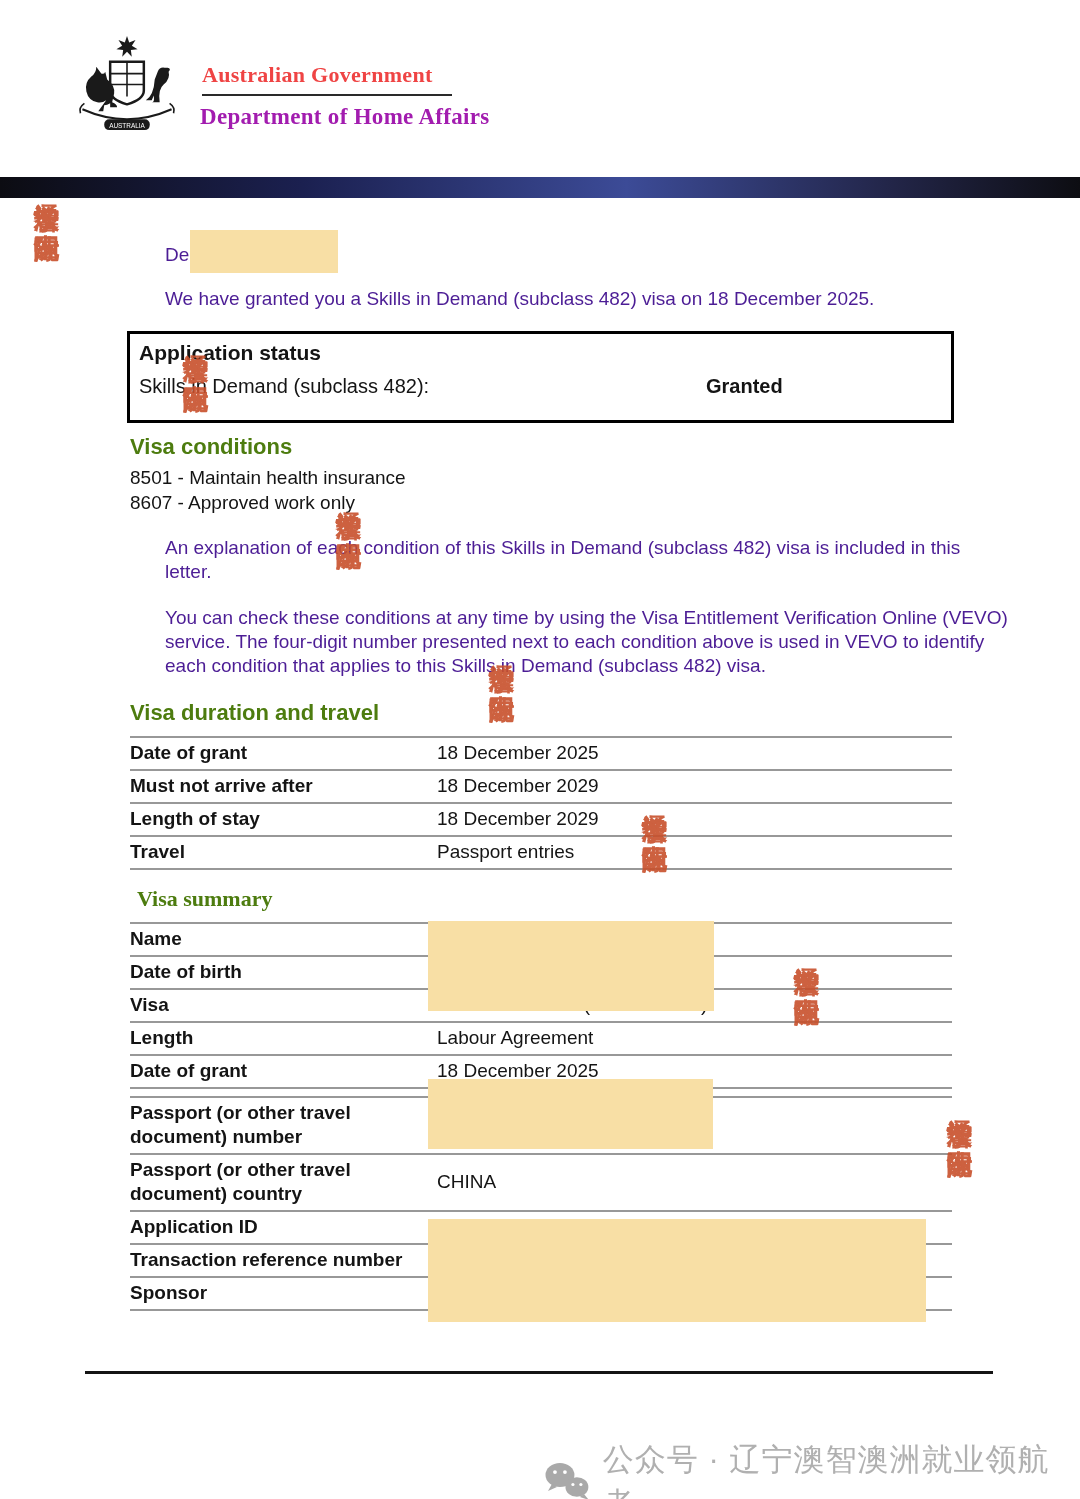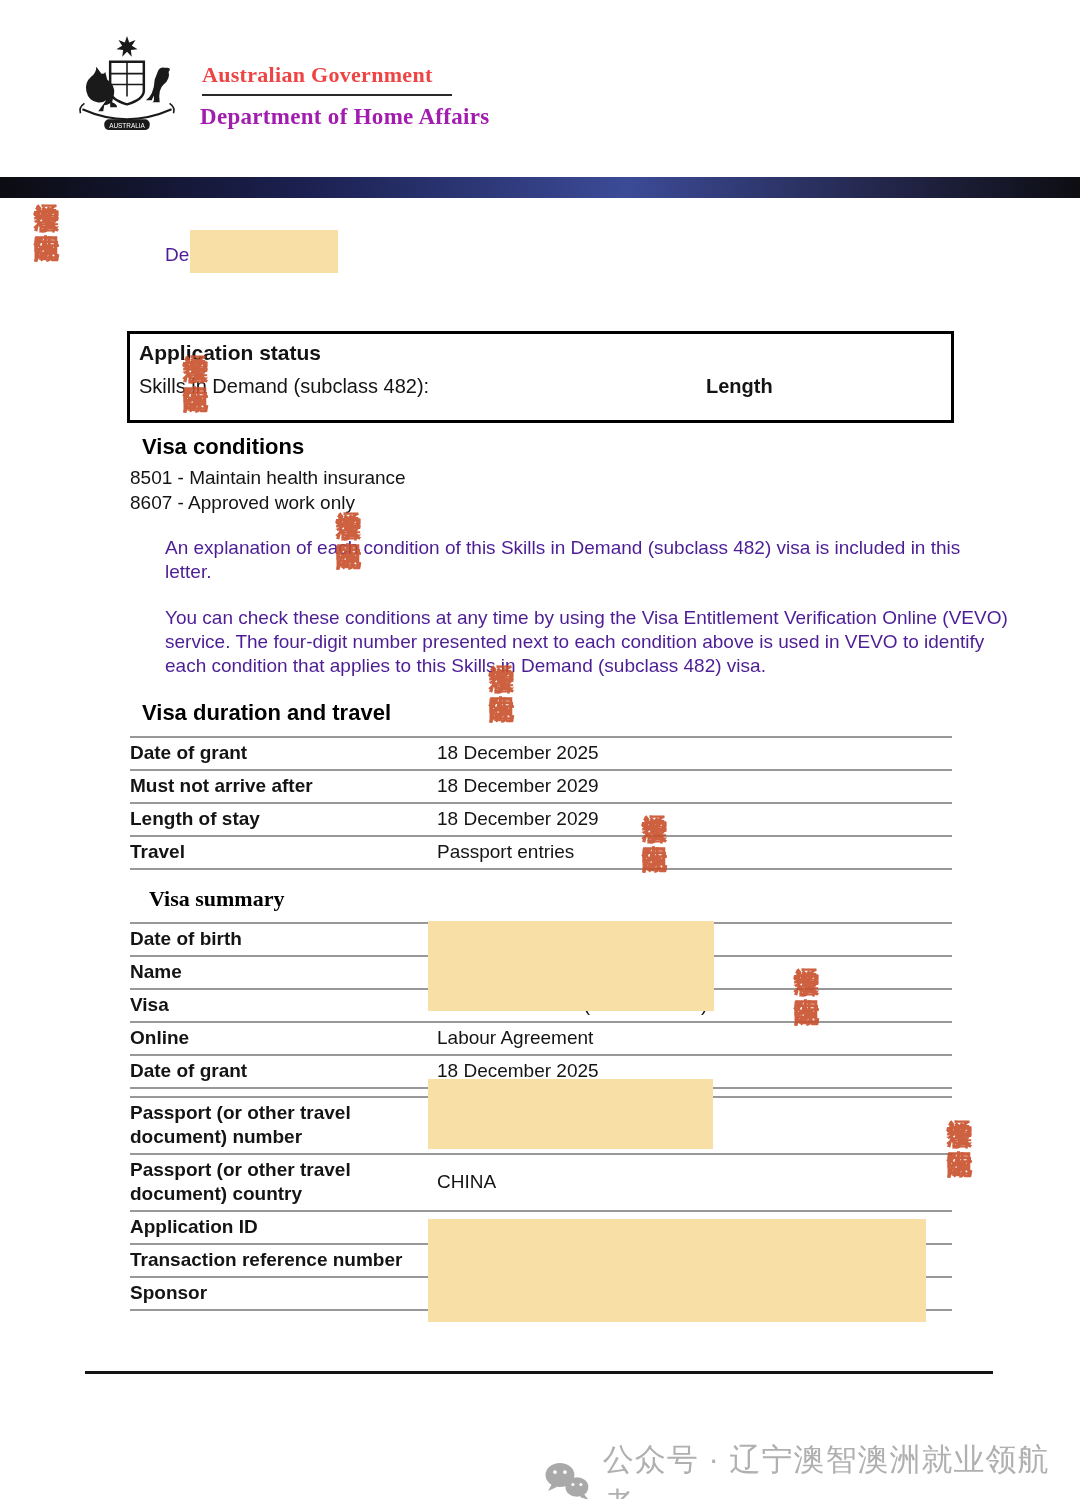--- a/index.html
+++ b/index.html
@@ -29,21 +29,21 @@
   .intro{left:130px;top:287px;width:880px;}
   
   .status-box{
     left:127px;top:331px;width:800px;height:63px;border:3px solid #000;
     padding:6px 12px 17px 9px;
   }
   .status-title{font-size:21px;font-weight:700;line-height:26px;}
   .status-row{position:relative;margin-top:8px;font-size:20px;line-height:24px;}
   .status-value{position:absolute;left:567px;top:0;font-weight:700;}
   
-  .section-title{font-size:22px;font-weight:700;color:#000000;margin-left:12px;}
+  .section-title{font-size:22px;font-weight:700;color:#4d7c0f;}
   .conditions-title{left:130px;top:434px;}
   .conditions-list{left:130px;top:465px;font-size:19px;line-height:25px;}
   .explanation{left:130px;top:536px;width:830px;}
   .vevo{left:130px;top:606px;width:848px;}
   .duration-title{left:130px;top:700px;}
   .summary-title{left:137px;top:886px;font-family:Liberation Serif, serif;}
   
   .vtable{position:absolute;left:130px;width:822px;border-bottom:2px solid #989898;z-index:1;}
   .duration-table{top:736px;}
   .summary-table{top:922px;}
@@ -104,26 +104,27 @@
   <div class="gov-underline"></div>
   <div class="dept-name">Department of Home Affairs</div>
   <div class="header-bar"></div>
 
   <div class="redact redact-dear"></div>
   <div class="redact redact-name"></div>
   <div class="redact redact-grant"></div>
   <div class="redact redact-appid"></div>
 
   <div class="abs body-text salutation">Dear X</div>
+  <div class="abs body-text intro">We have granted you a Skills in Demand (subclass 482) visa on 18 December 2025.</div>
 
   <div class="abs status-box">
     <div class="status-title">Application status</div>
     <div class="status-row">
       <span>Skills in Demand (subclass 482):</span>
-      <span class="status-value">Length</span>
+      <span class="status-value">Granted</span>
     </div>
   </div>
 
   <div class="abs section-title conditions-title">Visa conditions</div>
   <div class="abs conditions-list">
     <div>8501 - Maintain health insurance</div>
     <div>8607 - Approved work only</div>
   </div>
   <div class="abs body-text explanation">An explanation of each condition of this Skills in Demand (subclass 482) visa is included in this letter.</div>
   <div class="abs body-text vevo">You can check these conditions at any time by using the Visa Entitlement Verification Online (VEVO) service. The four-digit number presented next to each condition above is used in VEVO to identify each condition that applies to this Skills in Demand (subclass 482) visa.</div>
@@ -149,36 +150,36 @@
       <div class="trow">
         <div class="tlabel">Travel</div>
         <div class="tval">Passport entries</div>
       </div>
     </div>
 
   <div class="abs section-title summary-title">Visa summary</div>
   <div class="vtable summary-table">
 
       <div class="trow">
+        <div class="tlabel">Name</div>
+        <div class="tval"></div>
+      </div>
+
+      <div class="trow">
         <div class="tlabel">Date of birth</div>
-        <div class="tval"></div>
-      </div>
-
-      <div class="trow">
-        <div class="tlabel">Name</div>
         <div class="tval"></div>
       </div>
 
       <div class="trow">
         <div class="tlabel">Visa</div>
         <div class="tval">Skills in Demand (subclass 482)</div>
       </div>
 
       <div class="trow">
-        <div class="tlabel">Online</div>
+        <div class="tlabel">Length</div>
         <div class="tval">Labour Agreement</div>
       </div>
 
       <div class="trow">
         <div class="tlabel">Date of grant</div>
         <div class="tval">18 December 2025</div>
       </div>
 
       <div class="trow">
         <div class="tval"></div>

